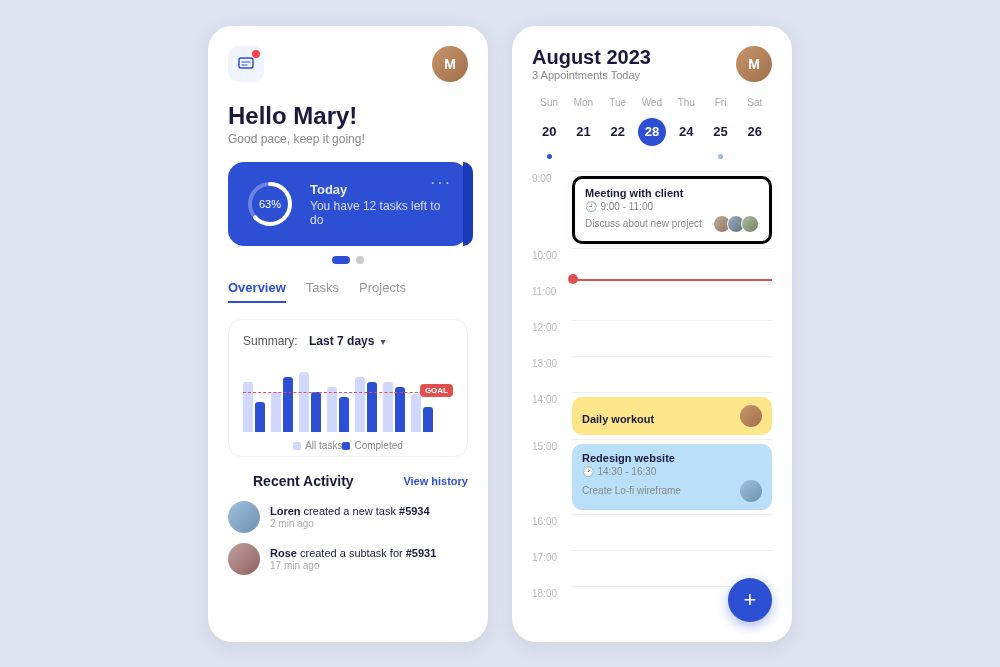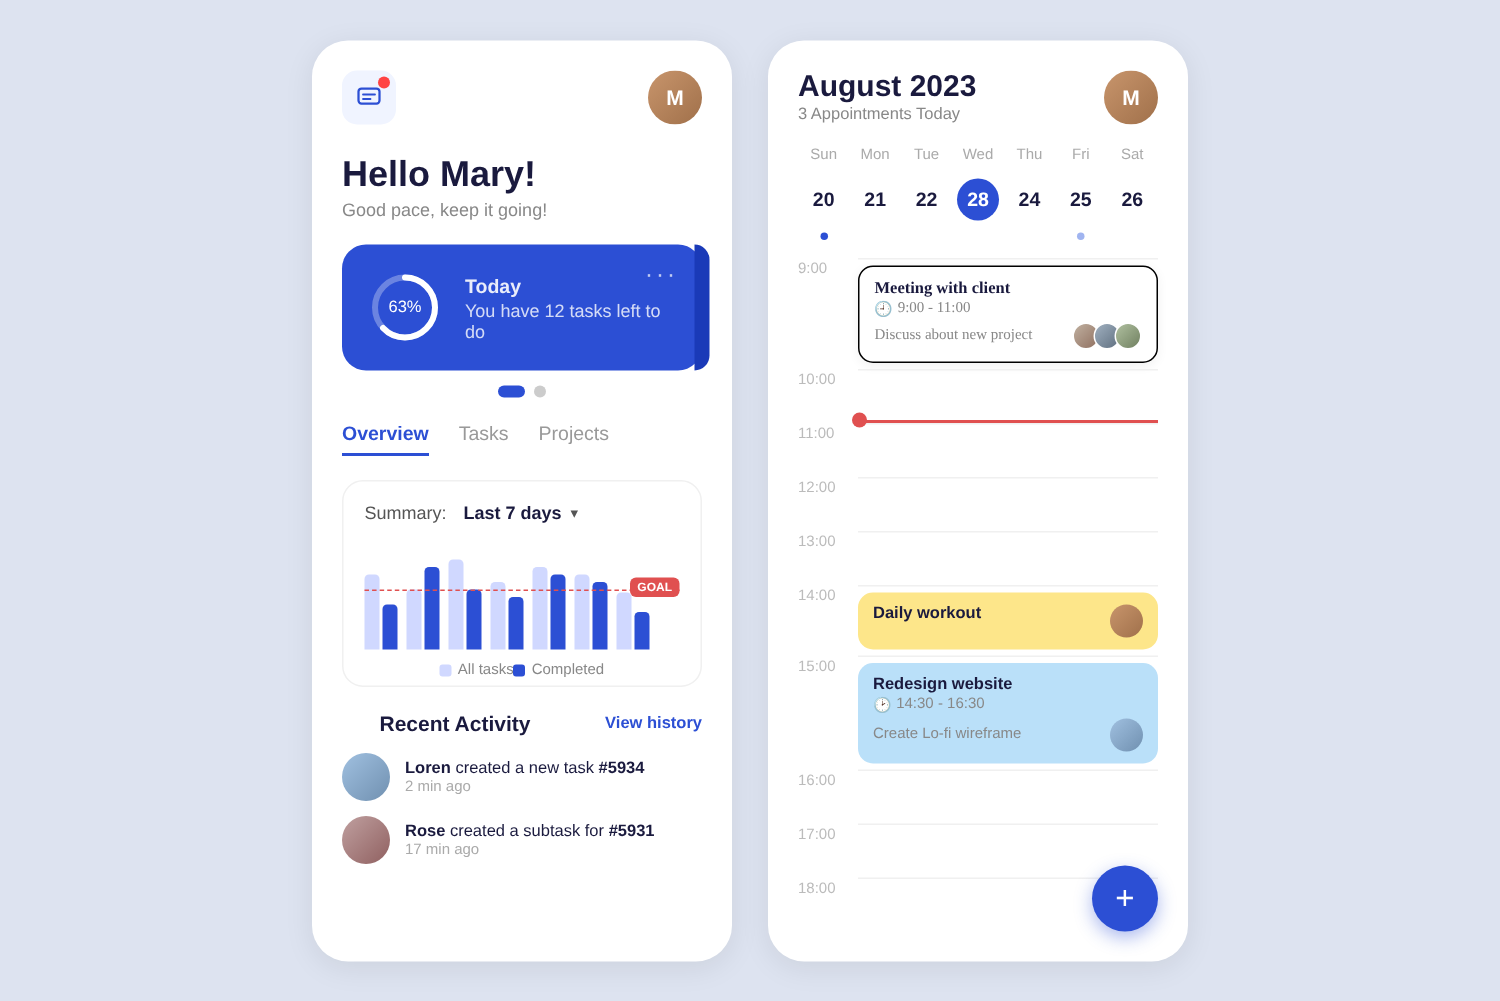--- a/index.html
+++ b/index.html
@@ -419,23 +419,22 @@
       position: relative;
       min-height: 32px;
     }
     .event-card {
       border-radius: 10px;
       padding: 8px 10px;
       margin-bottom: 4px;
     }
     .event-white {
       background: #fff;
-      border: 1px solid #000000;
+      border: 3px solid #000000;
       box-shadow: 0 2px 8px rgba(0,0,0,0.06);
-      font-family: Liberation Serif, serif;
     }
     .event-yellow {
       background: #fde68a;
     }
     .event-blue {
       background: #bae0f9;
     }
     .event-title {
       font-size: 11px;
       font-weight: 700;
@@ -746,21 +745,21 @@
 
       <div class="time-row">
         <div class="time-label">13:00</div>
         <div class="time-content"></div>
       </div>
 
       <div class="time-row">
         <div class="time-label">14:00</div>
         <div class="time-content">
           <div class="event-card event-yellow">
-            <div style="display:flex;justify-content:space-between;align-items:flex-start">
+            <div style="display:flex;justify-content:space-between;align-items:flex-end">
               <div class="event-title">Daily workout</div>
               <div class="single-avatar"></div>
             </div>
           </div>
         </div>
       </div>
 
       <div class="time-row">
         <div class="time-label">15:00</div>
         <div class="time-content">

